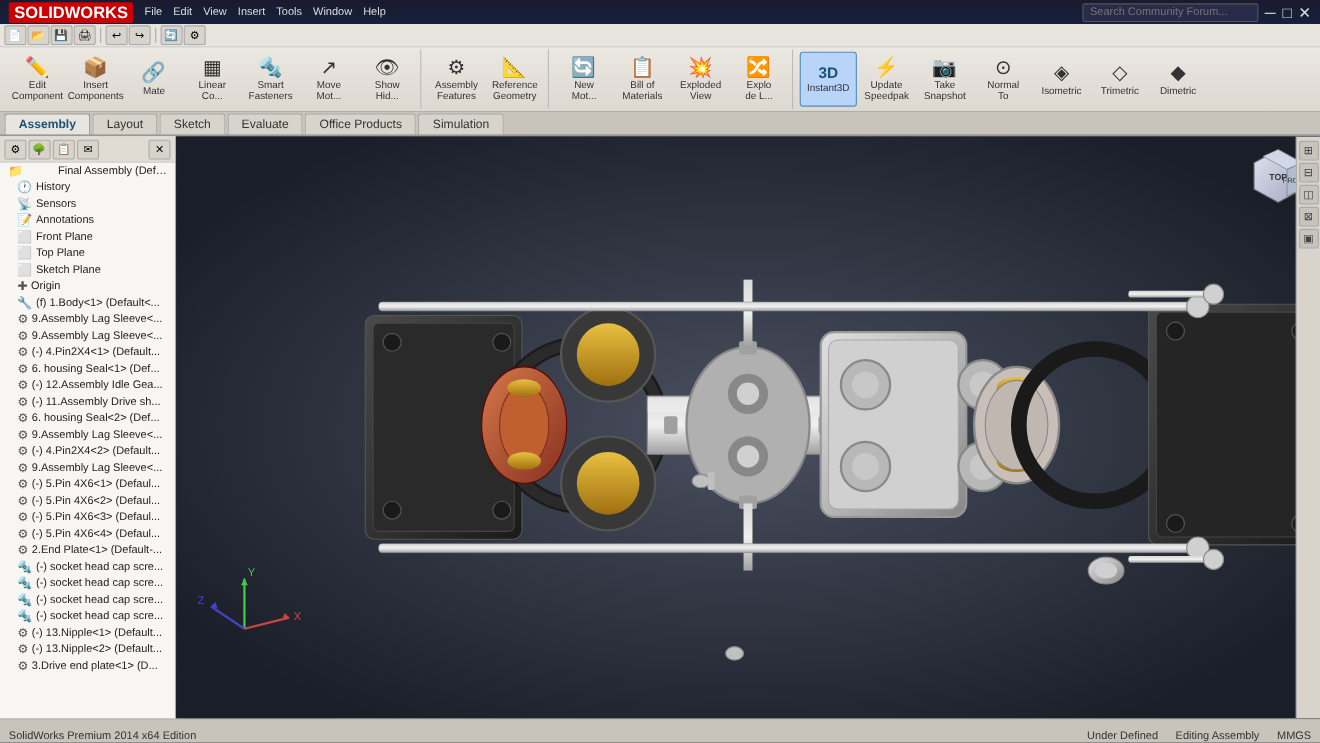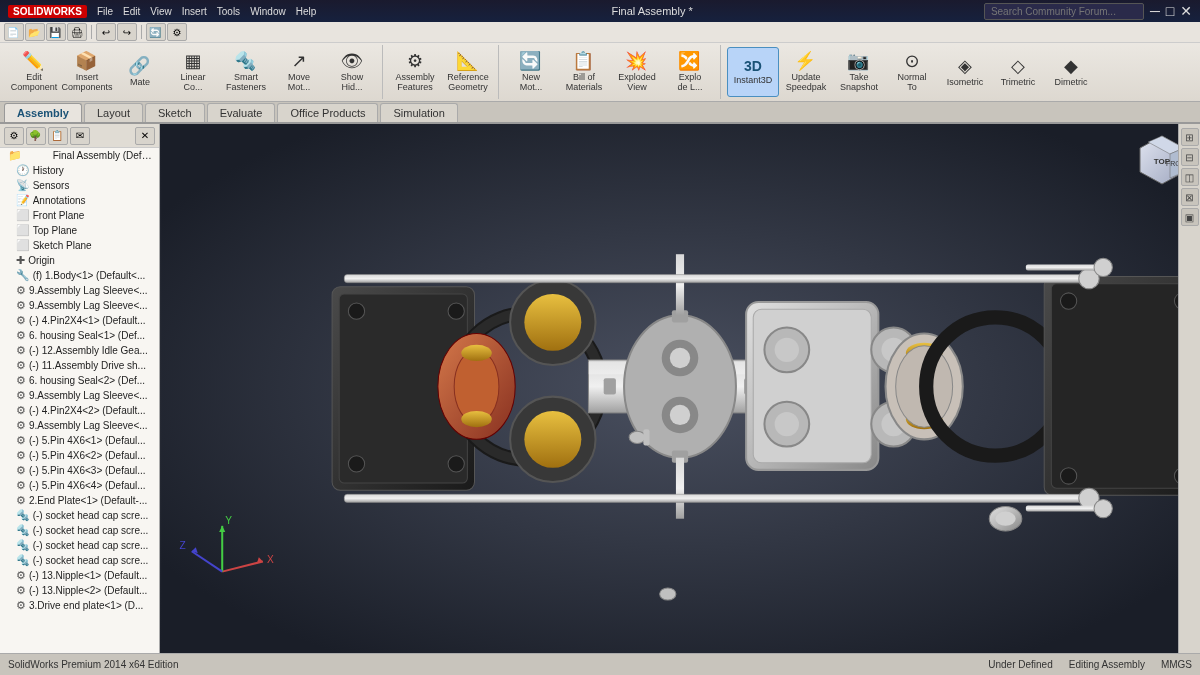--- a/index.html
+++ b/index.html
@@ -12,21 +12,21 @@
       display: flex;
       align-items: center;
       justify-content: space-between;
       padding: 0 8px;
       color: white;
     }
     #titlebar .logo {
       background: #cc0000;
       color: white;
       font-weight: bold;
-      font-size: 10px;
+      font-size: 15px;
       padding: 1px 5px;
       border-radius: 2px;
     }
     #titlebar .title { font-size: 11px; color: #ddd; flex: 1; text-align: center; }
     #titlebar .search-box {
       background: #2a2a4a;
       border: 1px solid #555;
       color: #ccc;
       font-size: 10px;
       padding: 2px 6px;
@@ -246,21 +246,21 @@
       display: flex; align-items: center; justify-content: center;
       color: #444;
     }
 
     
     #statusbar {
       height: 22px;
       background: #c8c4bc;
       border-top: 1px solid #aaa;
       display: flex;
-      align-items: center;
+      align-items: flex-end;
       padding: 0 8px;
       gap: 16px;
       font-size: 10px;
       color: #333;
     }
     #statusbar .status-left { flex: 1; }
     #statusbar .status-right { display: flex; gap: 16px; }
   </style>
 </head>
 <body>
@@ -271,21 +271,20 @@
     <div style="display:flex;gap:2px;">
       <button class="tb-top-btn" style="color:#ddd;">File</button>
       <button class="tb-top-btn" style="color:#ddd;">Edit</button>
       <button class="tb-top-btn" style="color:#ddd;">View</button>
       <button class="tb-top-btn" style="color:#ddd;">Insert</button>
       <button class="tb-top-btn" style="color:#ddd;">Tools</button>
       <button class="tb-top-btn" style="color:#ddd;">Window</button>
       <button class="tb-top-btn" style="color:#ddd;">Help</button>
     </div>
   </div>
-  <span class="title">Final Assembly *</span>
   <div style="display:flex;align-items:center;gap:6px;">
     <input class="search-box" placeholder="Search Community Forum..." style="">
     <span style="color:#ddd;cursor:pointer;font-size:14px;">─</span>
     <span style="color:#ddd;cursor:pointer;font-size:14px;">□</span>
     <span style="color:#ddd;cursor:pointer;font-size:14px;">✕</span>
   </div>
 </div>
 
 <div id="toolbar">
   <div id="toolbar-top">

